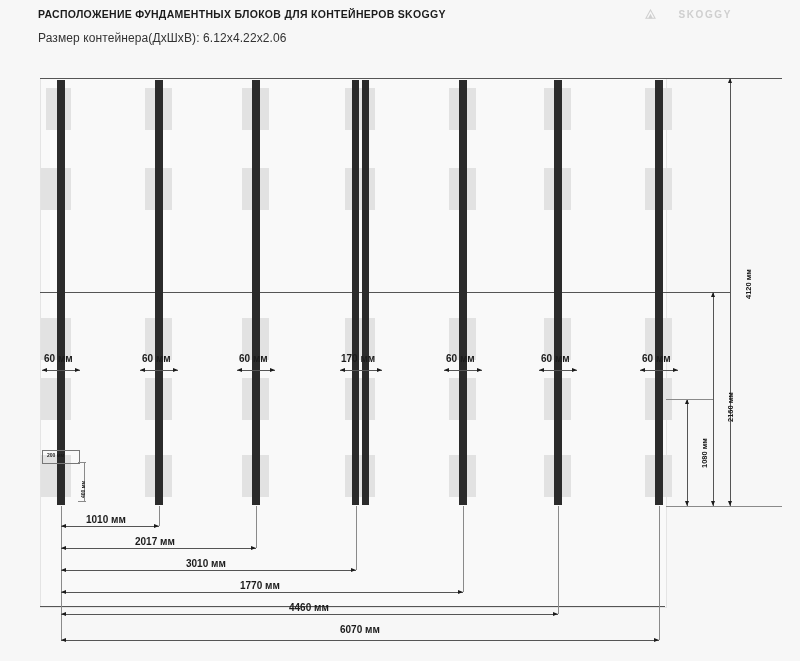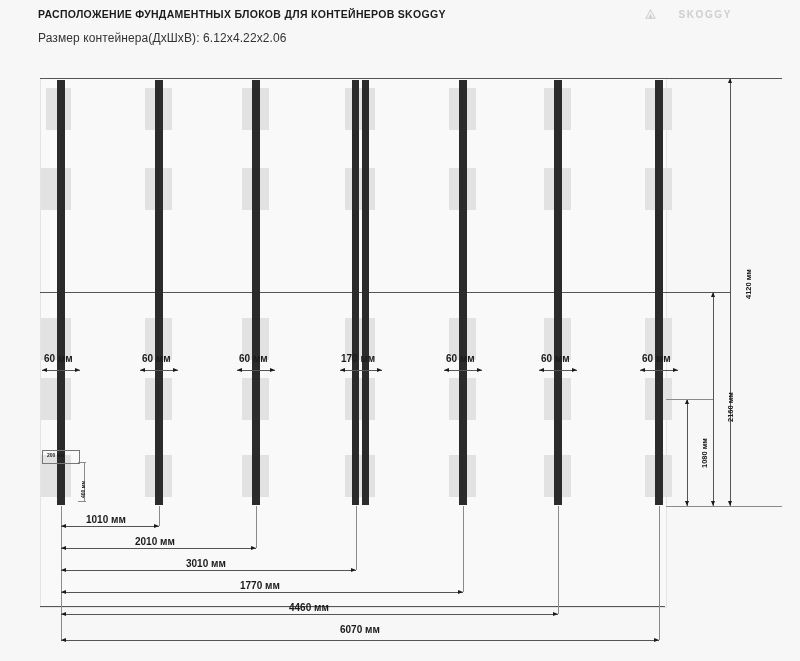--- a/index.html
+++ b/index.html
@@ -316,21 +316,21 @@
     <div class="vline-thin" style="left:659px; top:506px; height:134px;"></div>
 
     <div class="hline" style="left:61px; top:526px; width:98px;"></div>
     <div class="arrow arr-l" style="left:61px; top:524px;"></div>
     <div class="arrow arr-r" style="left:154px; top:524px;"></div>
     <div class="dim" style="left:86px; top:514px;text-align:right;">1010 мм</div>
 
     <div class="hline" style="left:61px; top:548px; width:195px;"></div>
     <div class="arrow arr-l" style="left:61px; top:546px;"></div>
     <div class="arrow arr-r" style="left:251px; top:546px;"></div>
-    <div class="dim" style="left:135px; top:536px;">2010 мм</div>
+    <div class="dim" style="left:135px; top:536px;">2017 мм</div>
 
     <div class="hline" style="left:61px; top:570px; width:295px;"></div>
     <div class="arrow arr-l" style="left:61px; top:568px;"></div>
     <div class="arrow arr-r" style="left:351px; top:568px;"></div>
     <div class="dim" style="left:186px; top:558px;">3010 мм</div>
 
     <div class="hline" style="left:61px; top:592px; width:402px;"></div>
     <div class="arrow arr-l" style="left:61px; top:590px;"></div>
     <div class="arrow arr-r" style="left:458px; top:590px;"></div>
     <div class="dim" style="left:240px; top:580px;">1770 мм</div>

